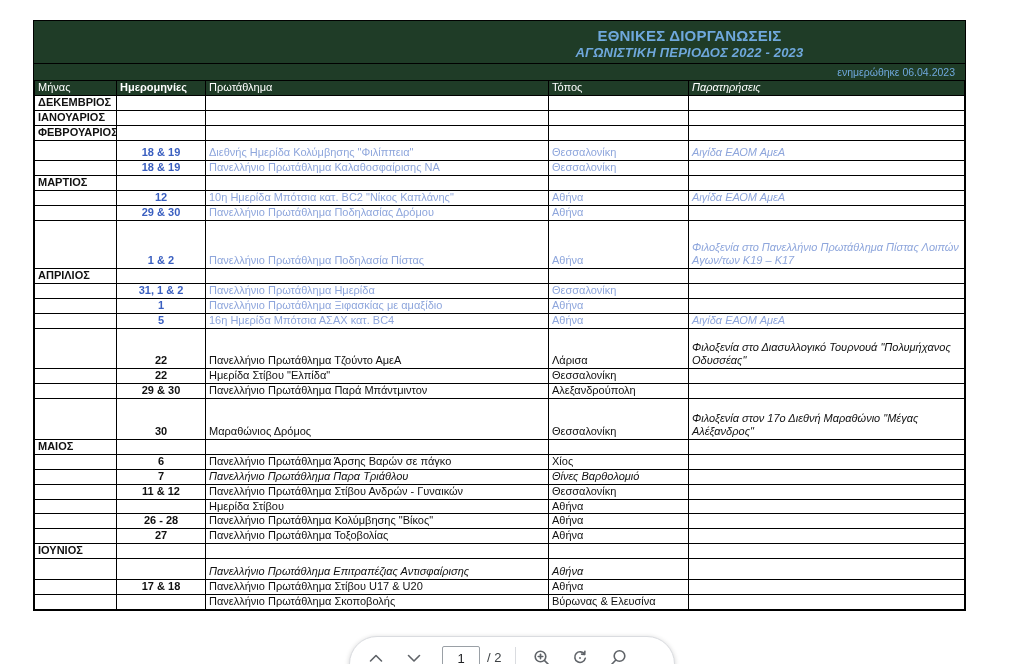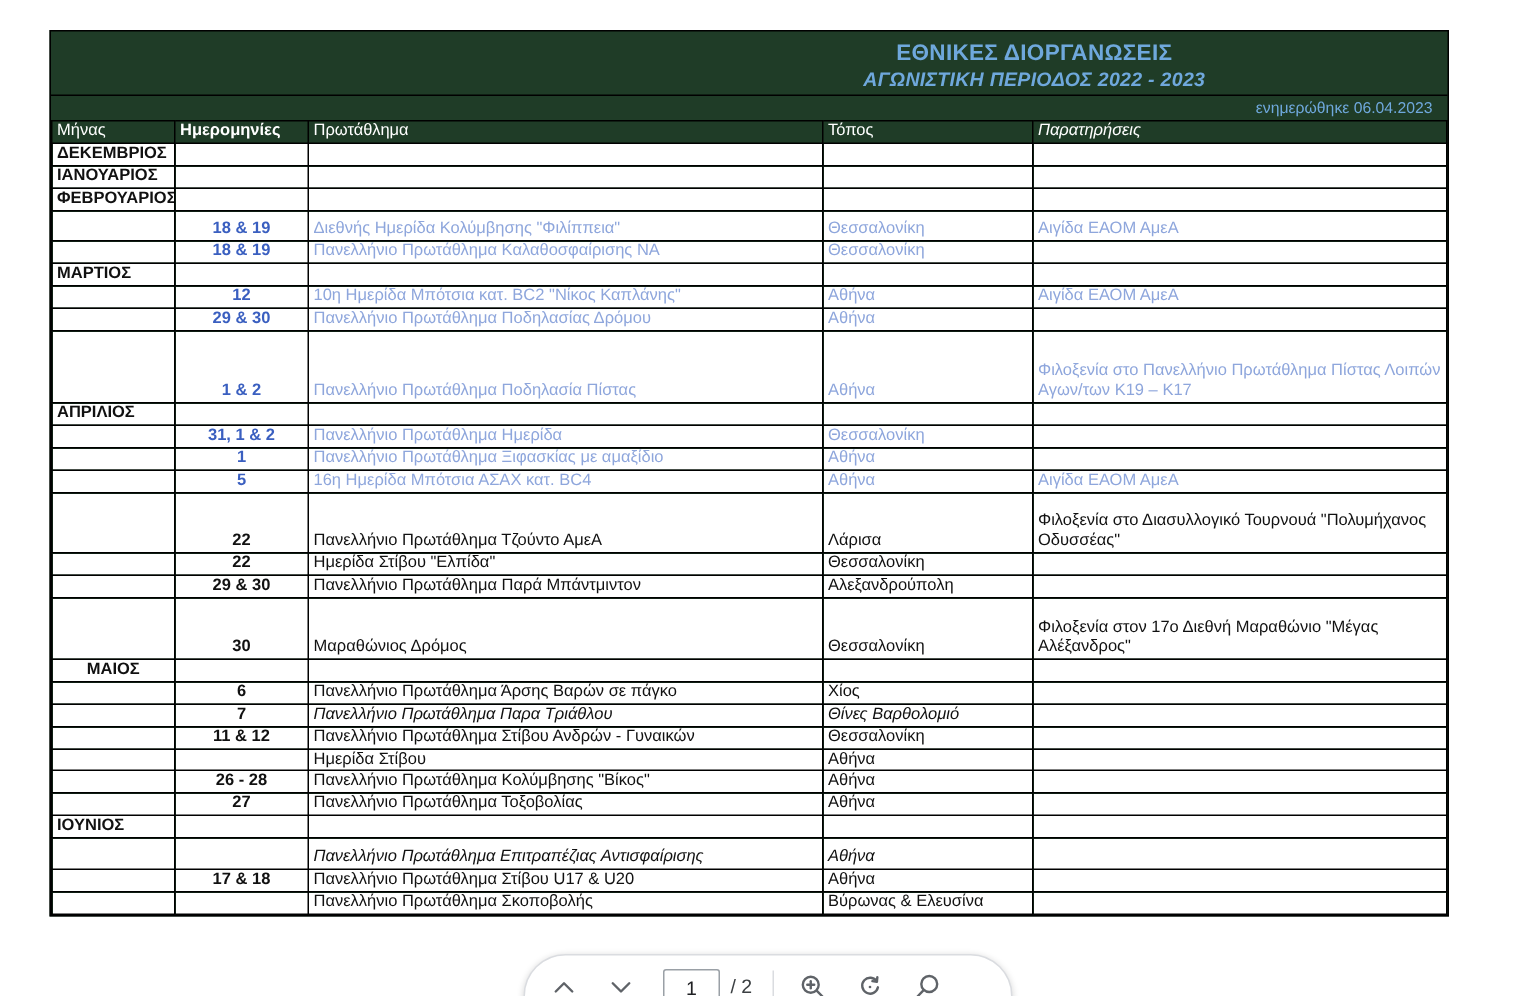--- a/index.html
+++ b/index.html
@@ -40,21 +40,21 @@
   tr.hdr td{
     background:var(--green);color:#ffffff;font-size:11px;vertical-align:middle;
   }
   tr.hdr td:nth-child(2){font-weight:bold;}
   tr.hdr td:nth-child(5){font-style:italic;}
   td.month{
     background:var(--cell-green);color:#ffffff;font-weight:bold;font-size:11px;
     vertical-align:middle;white-space:nowrap;
   }
   td.dates{text-align:center;font-weight:bold;white-space:nowrap;}
-  td.notes{}
+  td.notes{font-style:italic;}
   tr.blue td.dates{color:var(--date-blue);}
   tr.blue td.event, tr.blue td.place, tr.blue td.notes{color:var(--body-blue);}
   tr.black td.dates{color:var(--ink);}
   tr.ital td.event, tr.ital td.place{font-style:italic;}
   
   .toolbar{
     position:absolute;left:349px;top:636px;width:326px;height:56px;
     background:#ffffff;border:1px solid #dadce0;border-radius:28px;
     box-shadow:0 1px 5px rgba(0,0,0,.18);
     display:flex;align-items:flex-start;padding:9px 0 0 14px;box-sizing:border-box;
@@ -210,21 +210,21 @@
           <td class="place">Αλεξανδρούπολη</td>
           <td class="notes"></td>
         </tr>
         <tr class="black" style="height: 41px;">
           <td class="month"></td>
           <td class="dates">30</td>
           <td class="event">Μαραθώνιος Δρόμος</td>
           <td class="place">Θεσσαλονίκη</td>
           <td class="notes">Φιλοξενία στον 17ο Διεθνή Μαραθώνιο "Μέγας Αλέξανδρος"</td>
         </tr>
-        <tr class="black" style="height: 14px; text-align: center;">
+        <tr class="black" style="height: 14px;">
           <td class="month">ΜΑΙΟΣ</td>
           <td class="dates"></td>
           <td class="event"></td>
           <td class="place"></td>
           <td class="notes"></td>
         </tr>
         <tr class="black" style="height: 14px;">
           <td class="month"></td>
           <td class="dates">6</td>
           <td class="event">Πανελλήνιο Πρωτάθλημα Άρσης Βαρών σε πάγκο</td>

